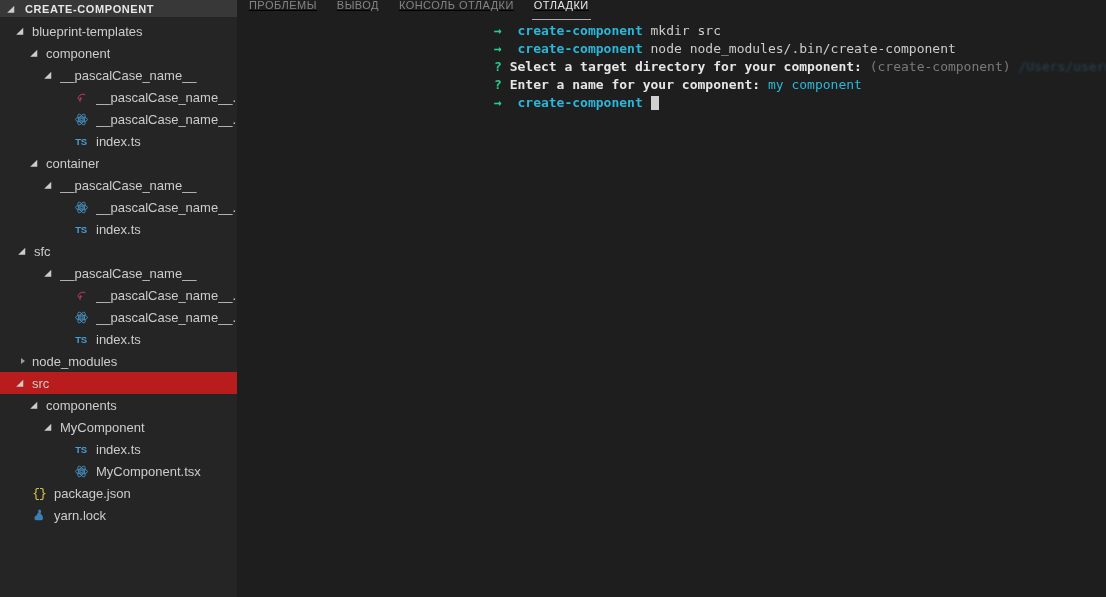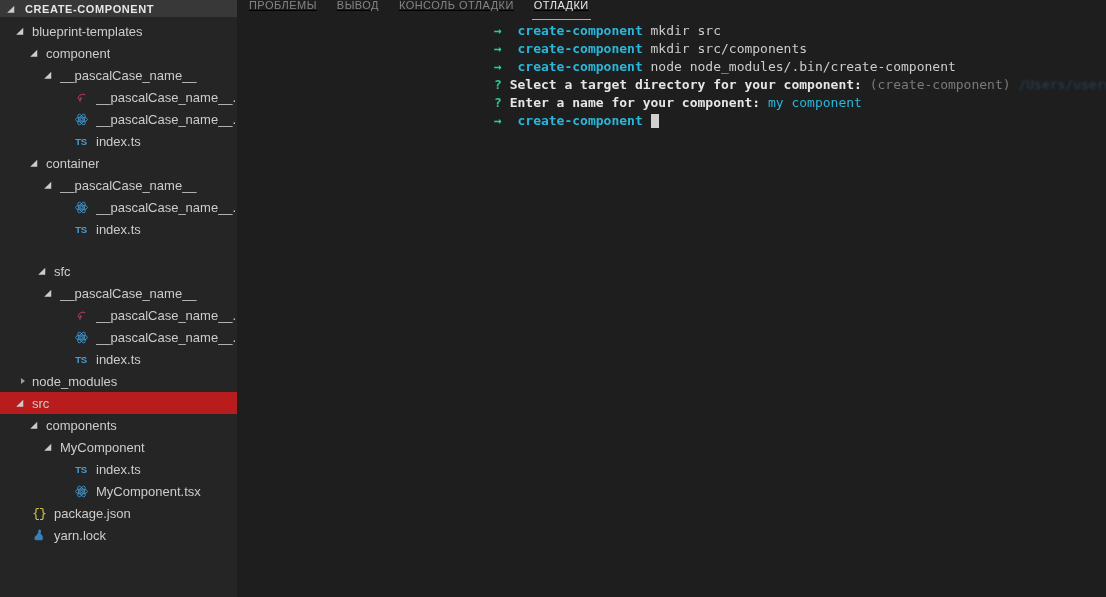--- a/index.html
+++ b/index.html
@@ -296,21 +296,21 @@
           </span>
           <span class="label">__pascalCase_name__....</span>
         </div>
         <div class="row" style="padding-left: 60px;">
           <span class="twisty none"></span>
           <span class="ficon">
             <span class="ts-icon">TS</span>
           </span>
           <span class="label">index.ts</span>
         </div>
-        <div class="row" style="padding-left: 40px; margin-top: 20px;">
+        <div class="row" style="padding-left: 20px;">
           <span class="twisty expanded"></span>
           <span class="label">sfc</span>
         </div>
         <div class="row" style="padding-left: 46px;">
           <span class="twisty expanded"></span>
           <span class="label">__pascalCase_name__</span>
         </div>
         <div class="row" style="padding-left: 60px;">
           <span class="twisty none"></span>
           <span class="ficon">
@@ -407,21 +407,20 @@
           <span>КОНСОЛЬ ОТЛАДКИ</span>
         </div>
         <div class="panel-tab active">
           <span>ОТЛАДКИ</span>
         </div>
       </div>
 
     <div class="terminal">
       <div class="term-inner" id="terminal-lines">
           <div class="tline"><span class="c-arrow">→ </span><span class="c-cyan"> create-component </span><span class="c-cmd">mkdir src</span></div>
-          <div class="tline"><span class="c-arrow">→ </span><span class="c-cyan"> create-component </span><span class="c-cmd">mkdir src/components</span></div>
           <div class="tline"><span class="c-arrow">→ </span><span class="c-cyan"> create-component </span><span class="c-cmd">node node_modules/.bin/create-component</span></div>
           <div class="tline"><span class="c-qmark">? </span><span class="c-prompt">Select a target directory for your component: </span><span class="c-dim">(create-component) </span><span class="redacted">/Users/username/projects</span></div>
           <div class="tline"><span class="c-qmark">? </span><span class="c-prompt">Enter a name for your component: </span><span class="c-answer">my component</span></div>
           <div class="tline"><span class="c-arrow">→ </span><span class="c-cyan"> create-component </span><span class="cursor-block"></span></div>
         </div>
     </div>
   </div>
 
 </div>
 

